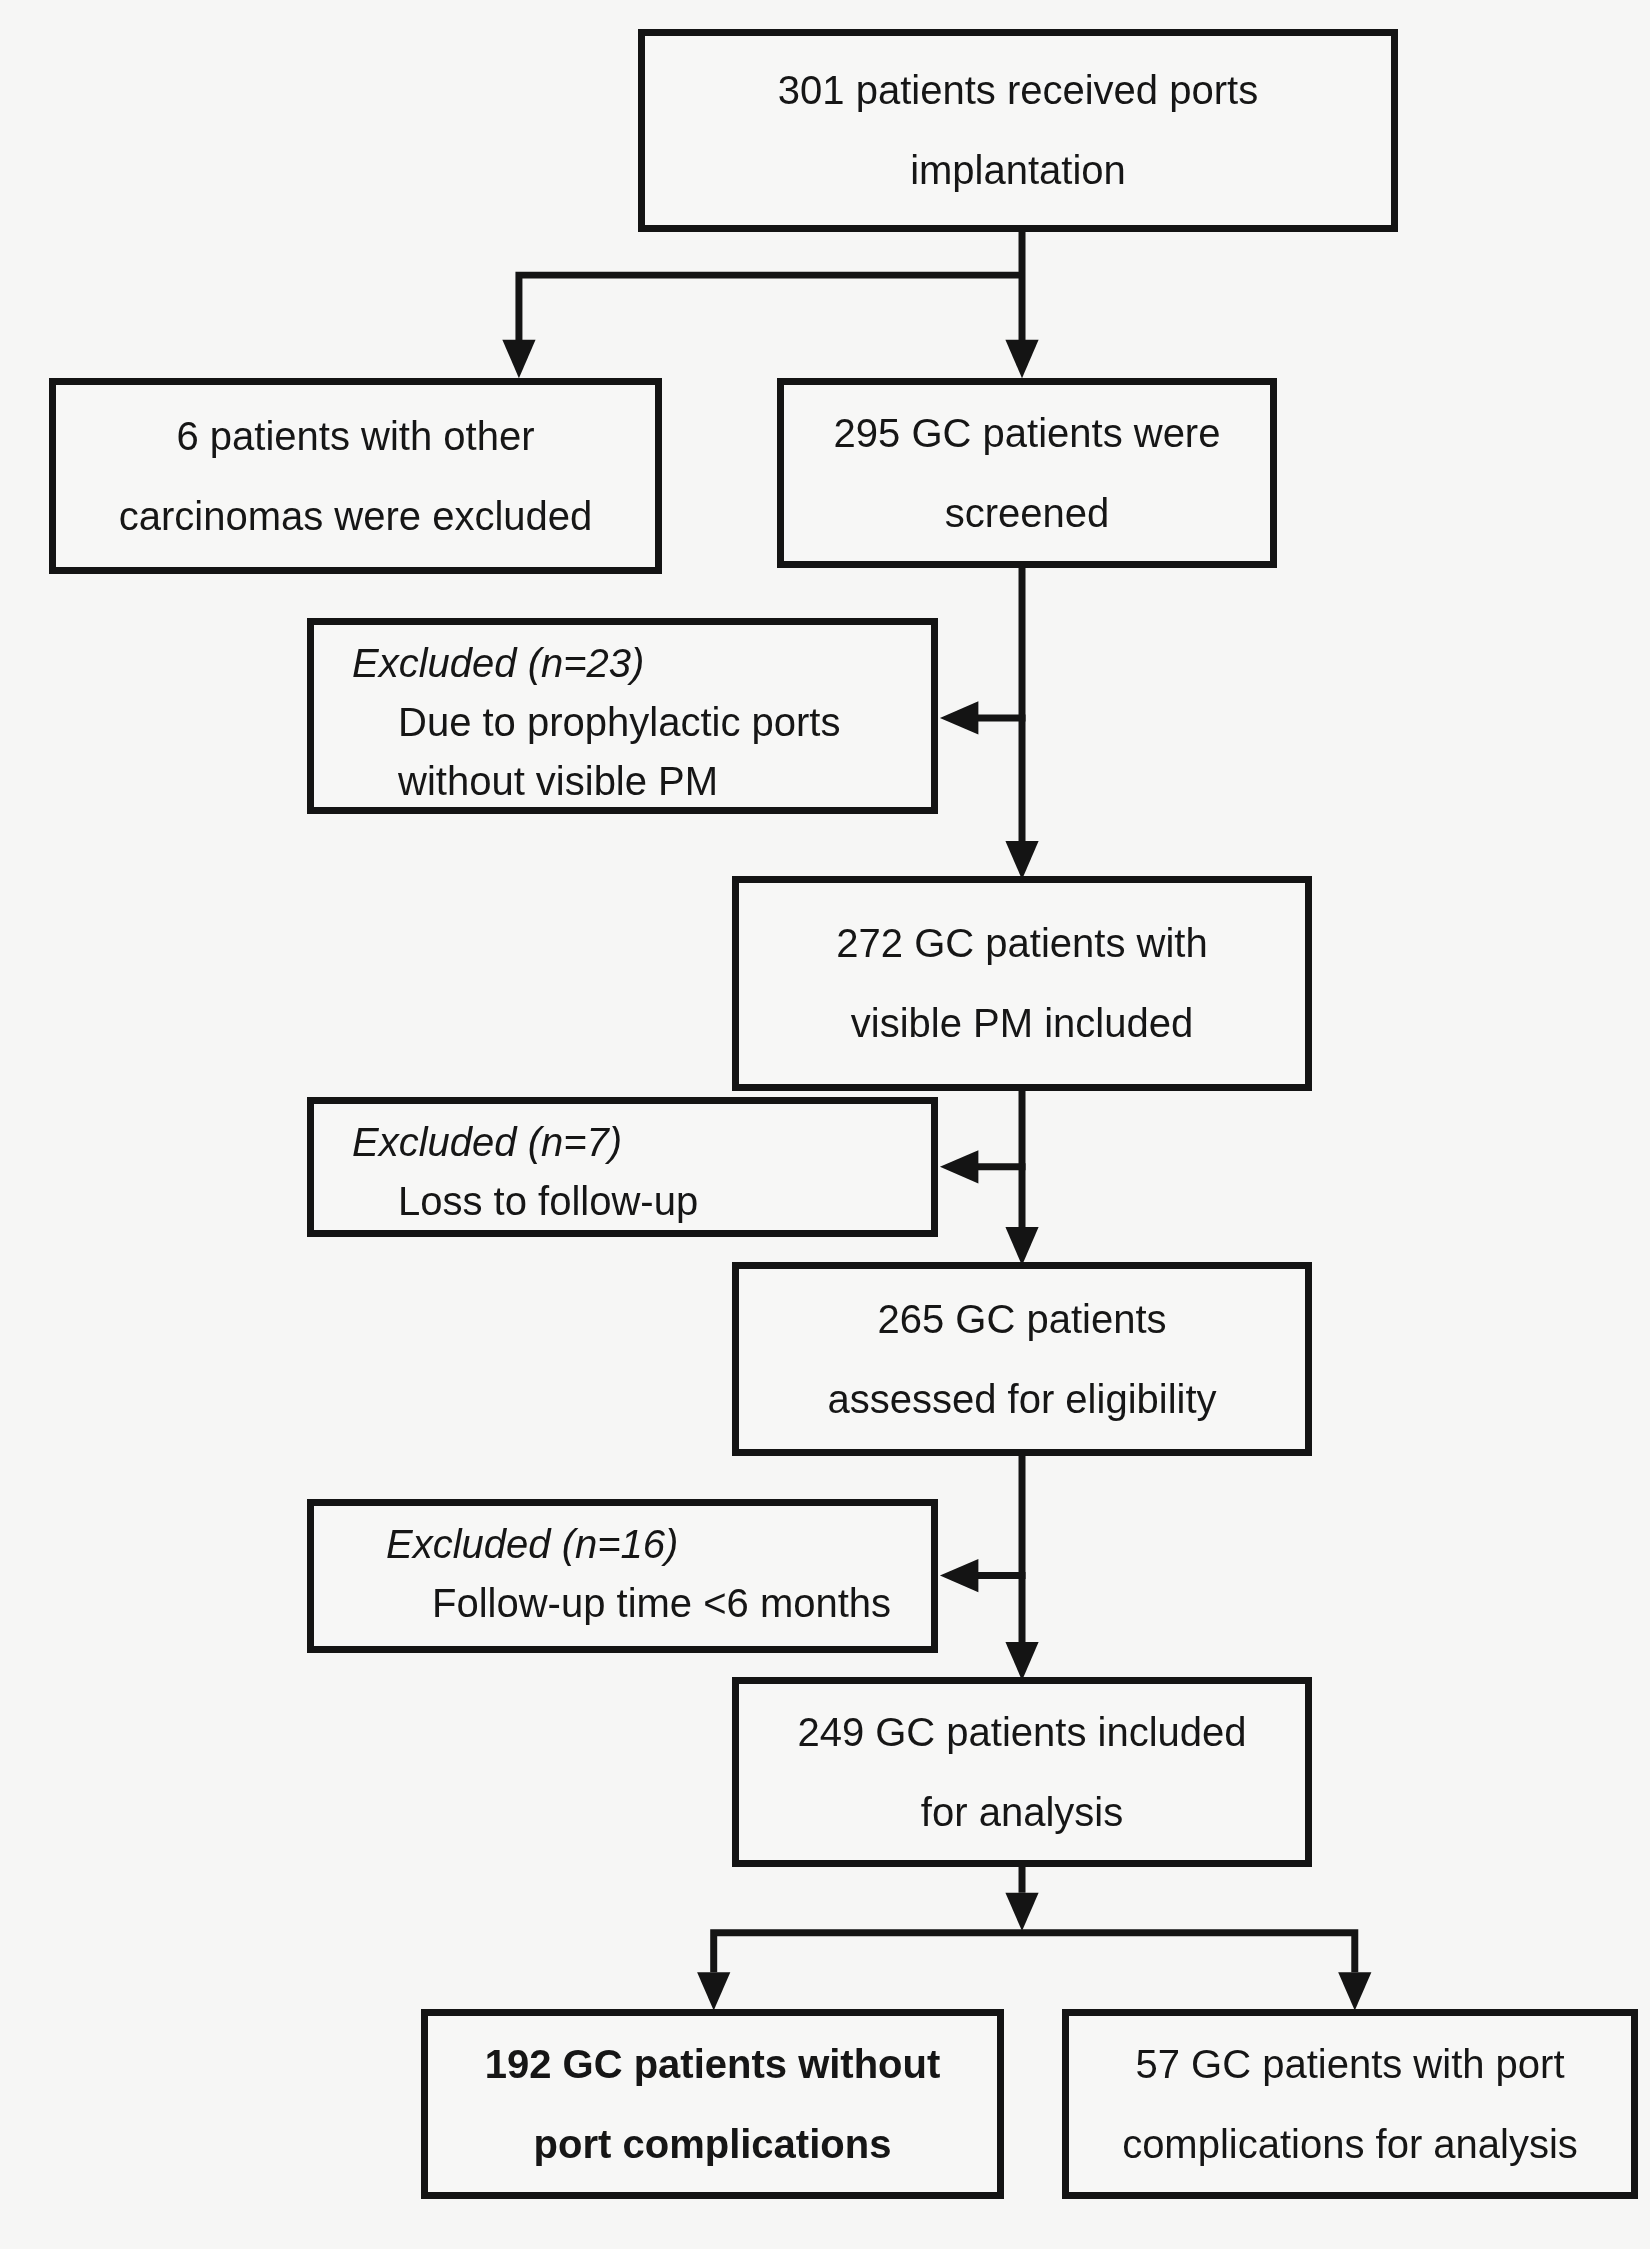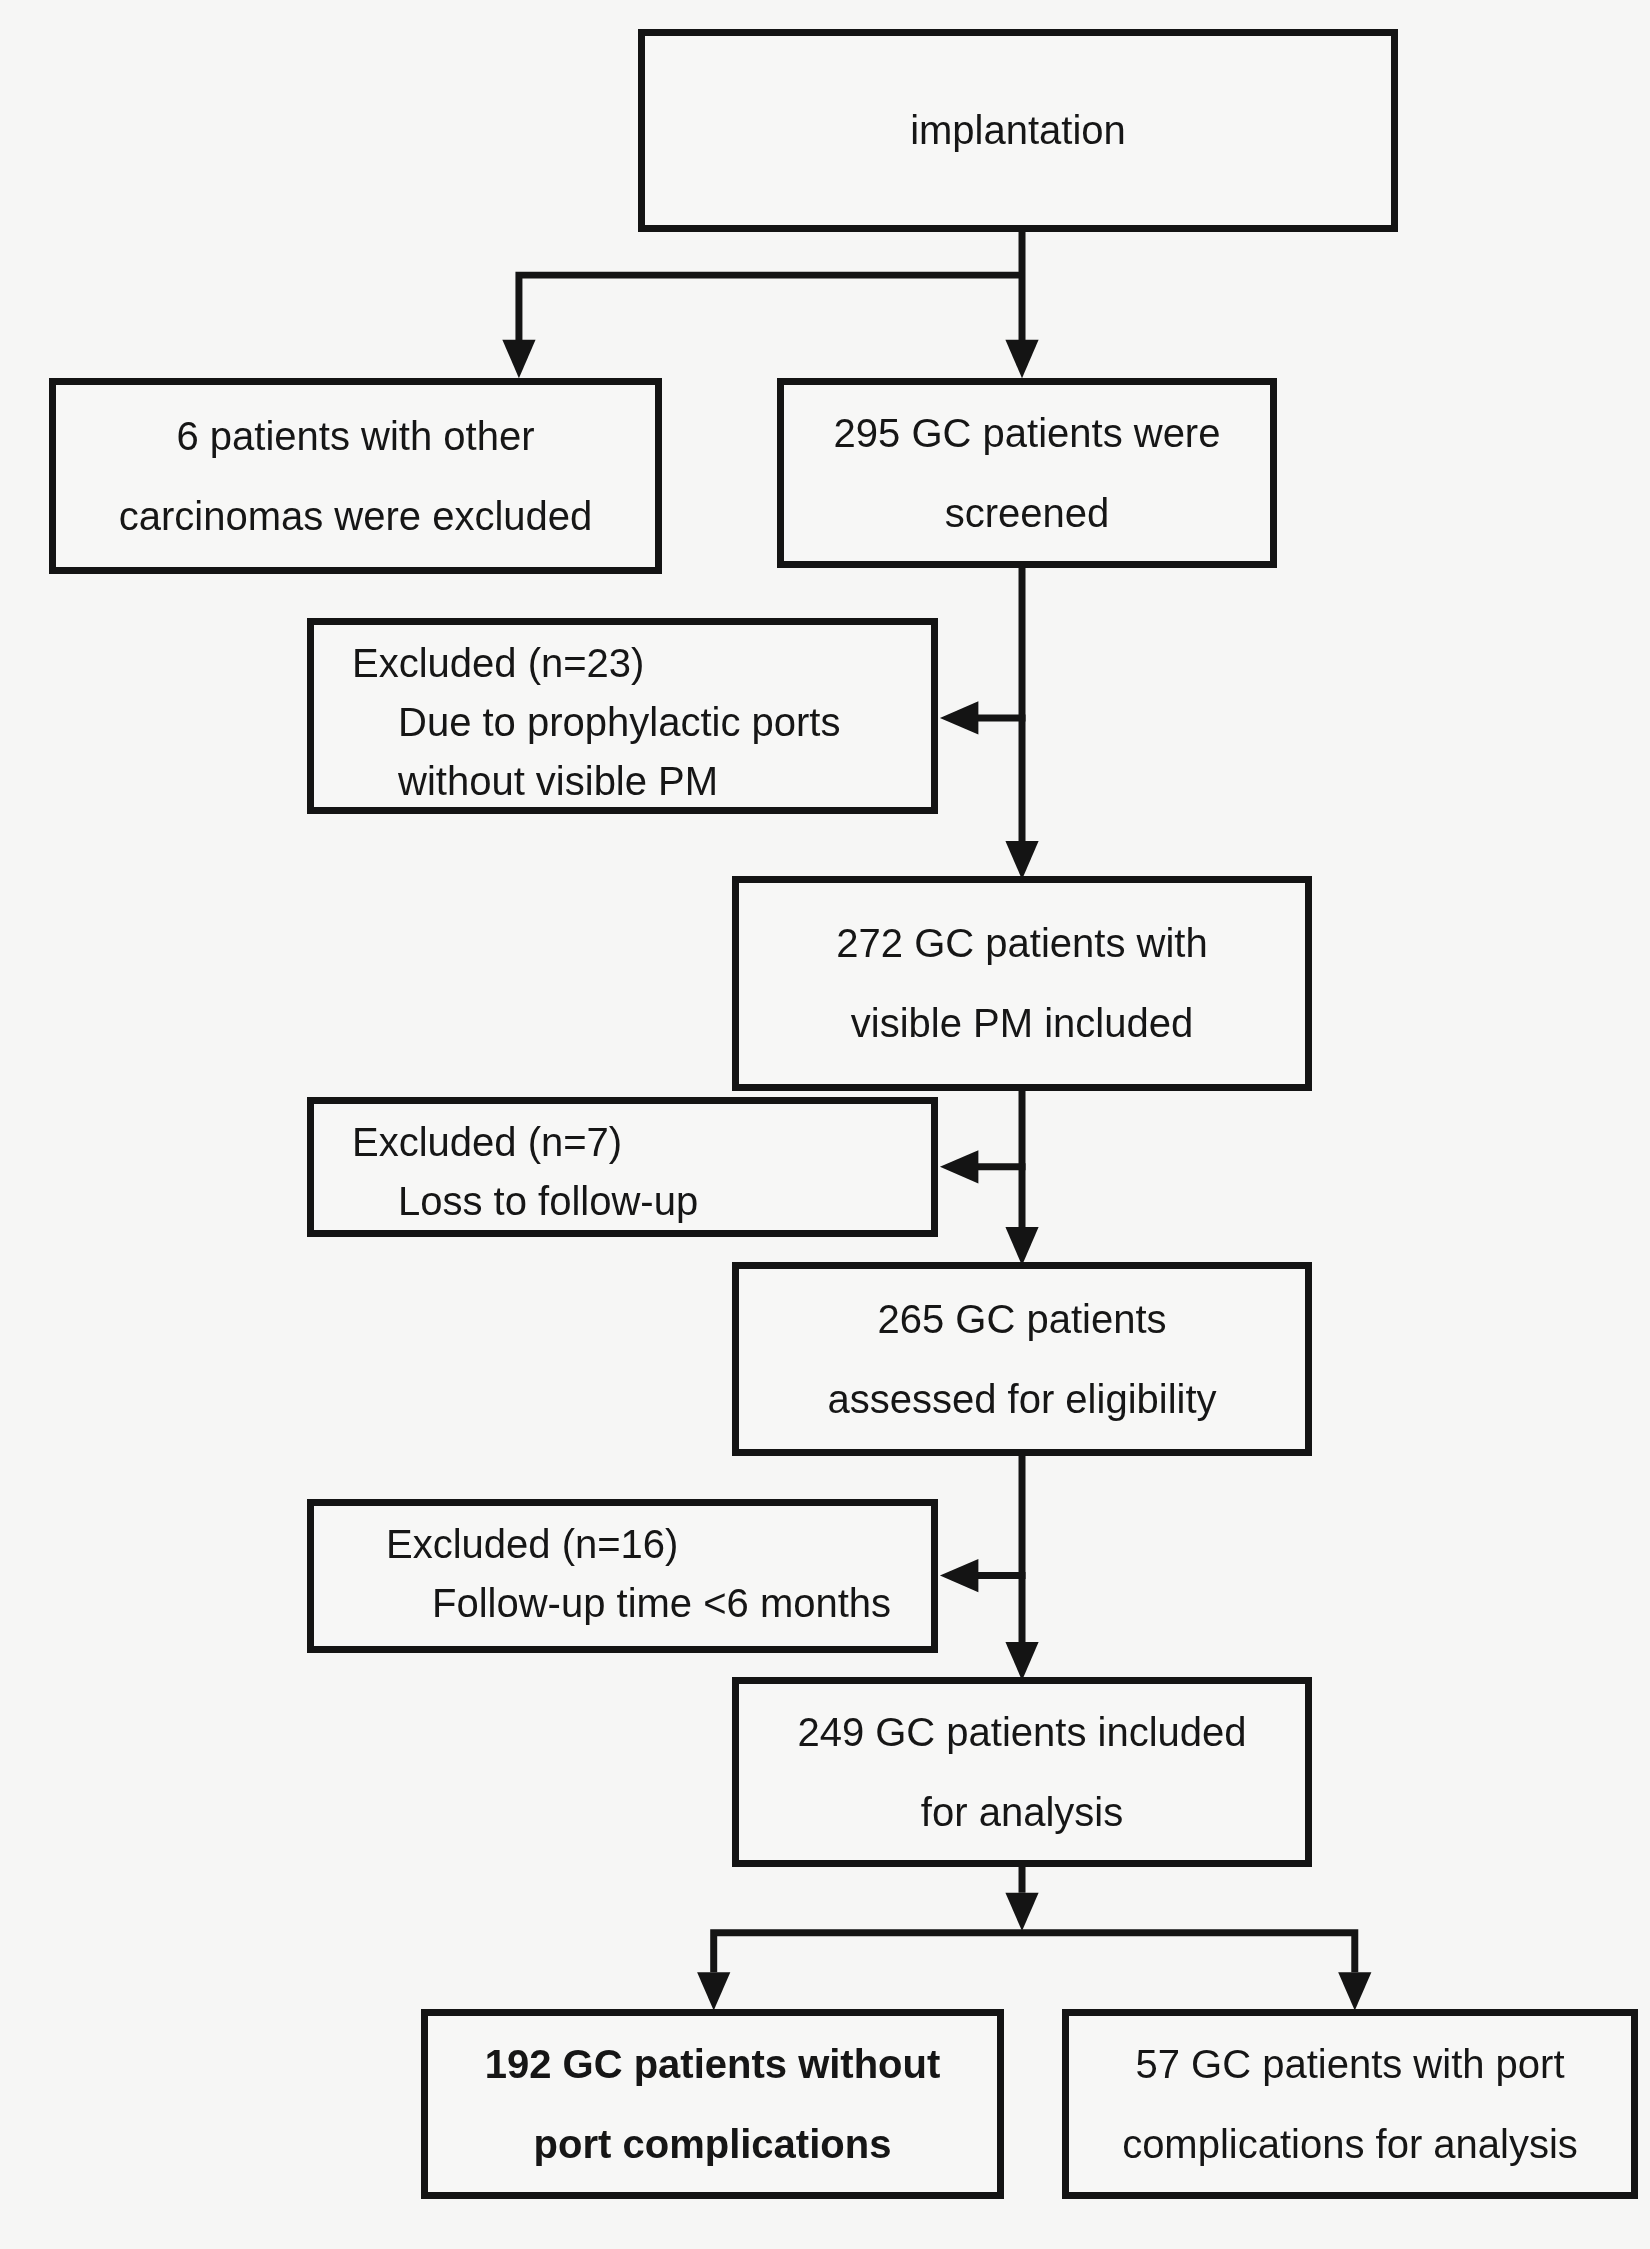--- a/index.html
+++ b/index.html
@@ -32,21 +32,21 @@
     justify-content: center;
     align-items: center;
     text-align: center;
     gap: 35px;
     line-height: 1.12;
   }
   .box.leftalign {
     padding-top: 8.7px;
     line-height: 59px;
   }
-  .box.leftalign .title  { margin-left: 38px; }
+  .box.leftalign .title  { margin-left: 38px; font-style: italic; }
   .box.leftalign .detail { margin-left: 84px; }
 
   
   #b-received  { left: 638px;  top: 29px;   width: 760px; height: 203px; }
   #b-other     { left: 49px;   top: 378px;  width: 613px; height: 196px; }
   #b-screened  { left: 777px;  top: 378px;  width: 500px; height: 190px; }
   #b-excl23    { left: 307px;  top: 618px;  width: 631px; height: 196px; }
   #b-272       { left: 732px;  top: 876px; width: 580px; height: 215px; }
   #b-excl7     { left: 307px;  top: 1097px; width: 631px; height: 140px; }
   #b-265       { left: 732px;  top: 1262px; width: 580px; height: 194px; }
@@ -100,20 +100,21 @@
 
     <g>
       <path d="M1170 2135 V2167 M813 2213 H1555 M817 2213 V2258 M1551 2213 V2258"></path>
       <polygon points="1170,2211 1151,2167 1189,2167"></polygon>
       <polygon points="817,2302 798,2258 836,2258"></polygon>
       <polygon points="1551,2302 1532,2258 1570,2258"></polygon>
     </g>
   </svg>
 
   <div id="b-received" class="box center">
+    <span>301 patients received ports</span>
     <span>implantation</span>
   </div>
 
   <div id="b-other" class="box center">
     <span>6 patients with other</span>
     <span>carcinomas were excluded</span>
   </div>
 
   <div id="b-screened" class="box center">
     <span>295 GC patients were</span>

